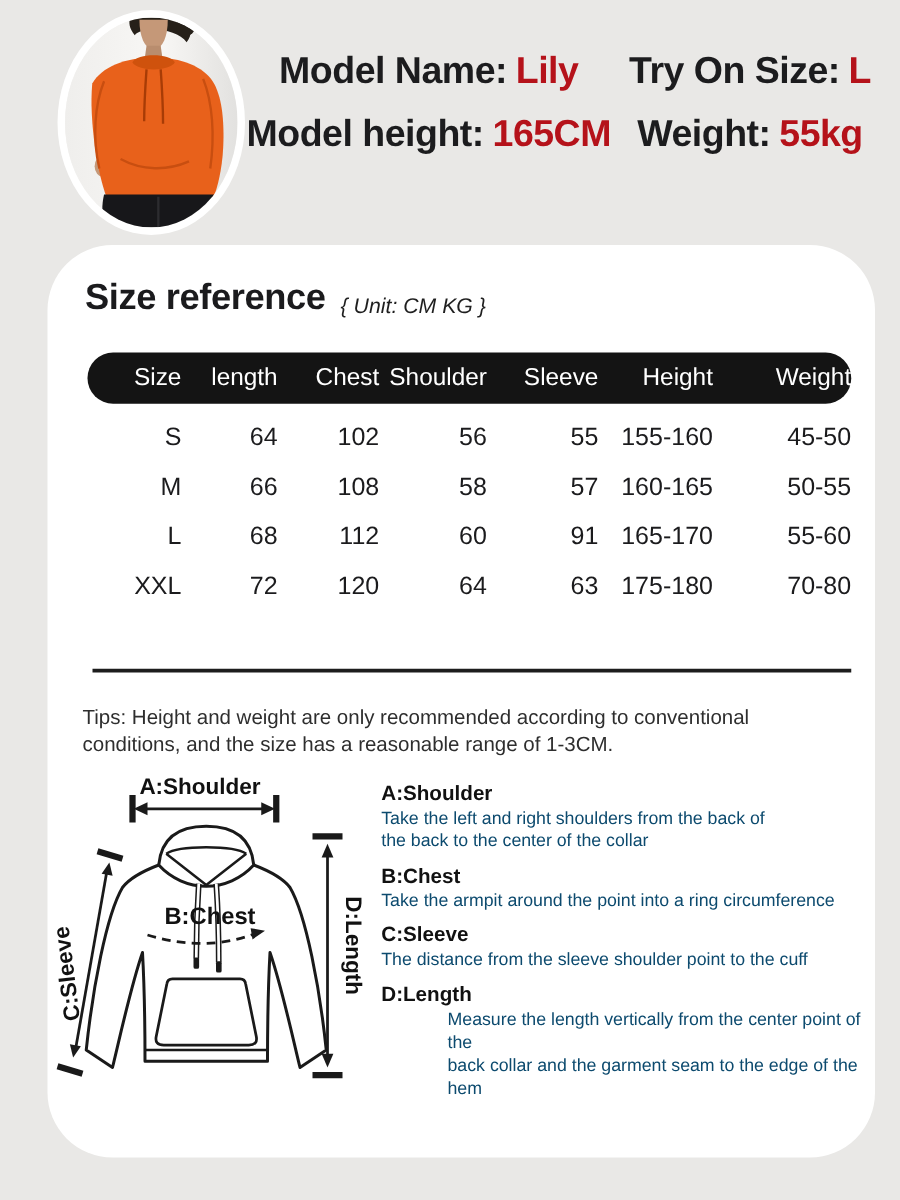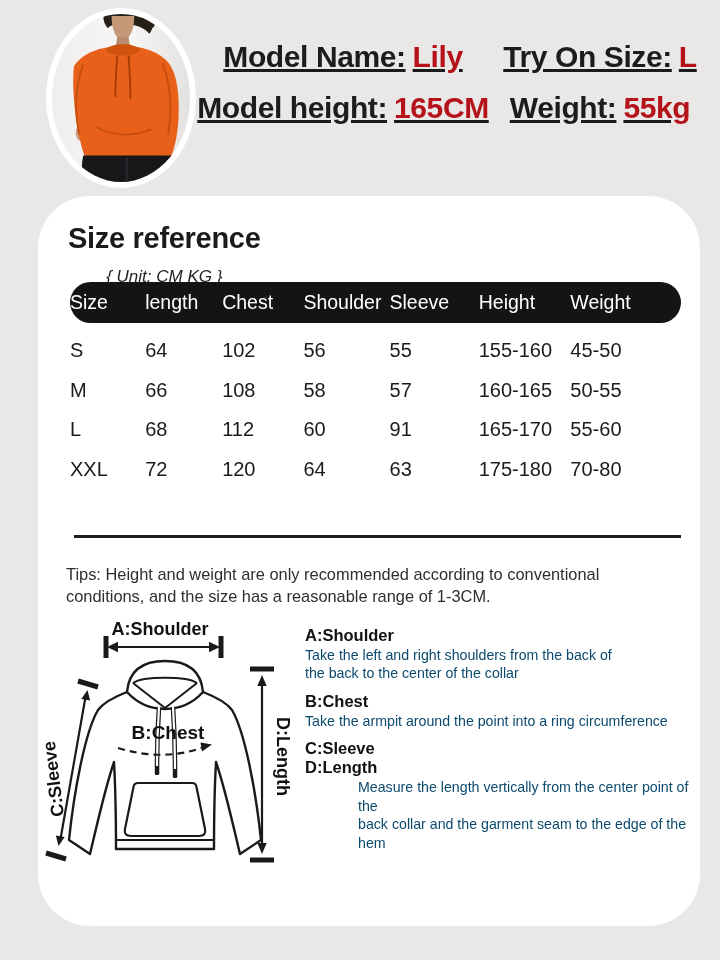--- a/index.html
+++ b/index.html
@@ -12,42 +12,42 @@
   }
   
   .photo-ring {
     position:absolute; left:46px; top:8px; width:150px; height:180px;
     border:6px solid #ffffff; border-radius:50%; overflow:hidden;
     background:#f4f3f1;
   }
   .photo-ring svg { width:100%; height:100%; display:block; }
   .info-grid {
     position:absolute; left:196px; top:40px; width:514px;
-    display:grid; grid-template-columns:294px 220px; row-gap:17px;text-decoration:underline;
+    display:grid; grid-template-columns:294px 220px; row-gap:17px;
   }
   .info-item {
     text-align:center; font-size:30px; font-weight:600;
     letter-spacing:-0.4px; white-space:nowrap; color:#1c1c1e;
   }
   .info-item .val { color:#b5121a; margin-left:7px; }
   
   .card {
     position:absolute; left:38px; top:196px; width:662px; height:730px;
     background:#ffffff; border-radius:52px;
   }
   .card-head {
     position:absolute; left:30px; top:26px;
-    display:flex; align-items:center; gap:12px; white-space:nowrap;flex-direction:column;
+    display:flex; align-items:flex-end; gap:12px; white-space:nowrap;
   }
   .card-title { font-size:29px; font-weight:700; letter-spacing:-0.3px; }
   .unit-note  { font-size:17px; color:#1f1f1f;font-style:italic; }
   .size-grid {
     display:grid;
     grid-template-columns:12.3% 12.6% 13.3% 14.1% 14.6% 15% 18.1%;
-    text-align:left;
+    text-align:right;
   }
   .thead {
     position:absolute; left:32px; top:86px; width:611px; height:41px;
     background:#141414; border-radius:21px; color:#ffffff;
     font-size:19.5px; align-items:center;
   }
   .tbody { position:absolute; left:32px; top:135px; width:611px; font-size:20px; }
   .trow  { height:39.6px; align-items:center; }
   .divider {
     position:absolute; left:36px; top:339px; width:607px; height:2.5px;
@@ -238,20 +238,21 @@
         <p class="def-title">A:Shoulder</p>
         <p class="def-desc">Take the left and right shoulders from the back of
 the back to the center of the collar</p>
       </div>
       <div>
         <p class="def-title">B:Chest</p>
         <p class="def-desc">Take the armpit around the point into a ring circumference</p>
       </div>
       <div>
         <p class="def-title">C:Sleeve</p>
+        <p class="def-desc">The distance from the sleeve shoulder point to the cuff</p>
       </div>
       <div>
         <p class="def-title">D:Length</p>
         <p class="def-desc indent">Measure the length vertically from the center point of the
 back collar and the garment seam to the edge of the hem</p>
       </div>
     </div>
 
   </section>
 </div>

